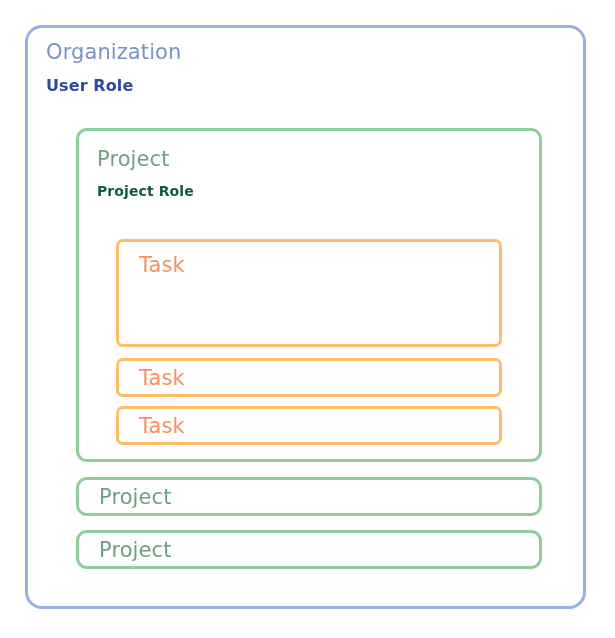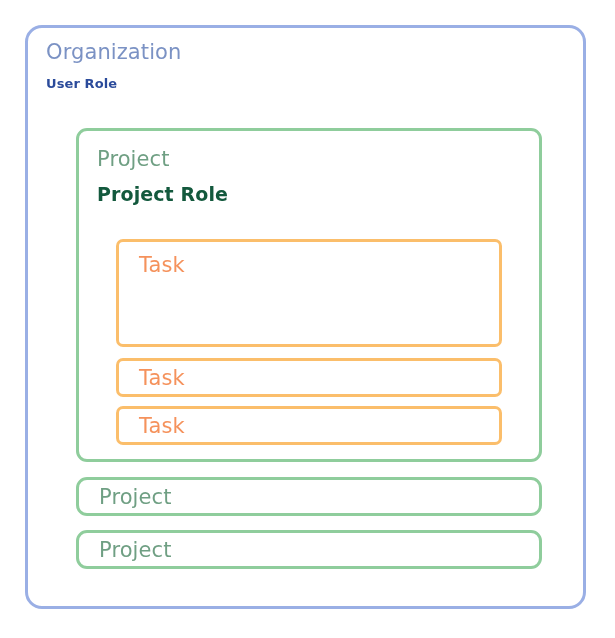--- a/index.html
+++ b/index.html
@@ -107,35 +107,35 @@
   
   .org-entity {
     left: 18px;
     top: 12px;
     font-size: 21px;
     color: #7b92c4;
   }
   .org-role {
     left: 18px;
     top: 48px;
-    font-size: 13px;
+    font-size: 16px;
     color: #2b4b9b;
   }
 
   
   .project-entity {
     left: 18px;
     top: 16px;
     font-size: 21px;
     color: #6f9f83;
   }
   .project-role {
     left: 18px;
     top: 52px;
-    font-size: 19px;
+    font-size: 14px;
     color: #13593d;
     text-align: center;
   }
 
   
   .task-entity {
     left: 20px;
     top: 11px;
     font-size: 21px;
     color: #f5925c;

